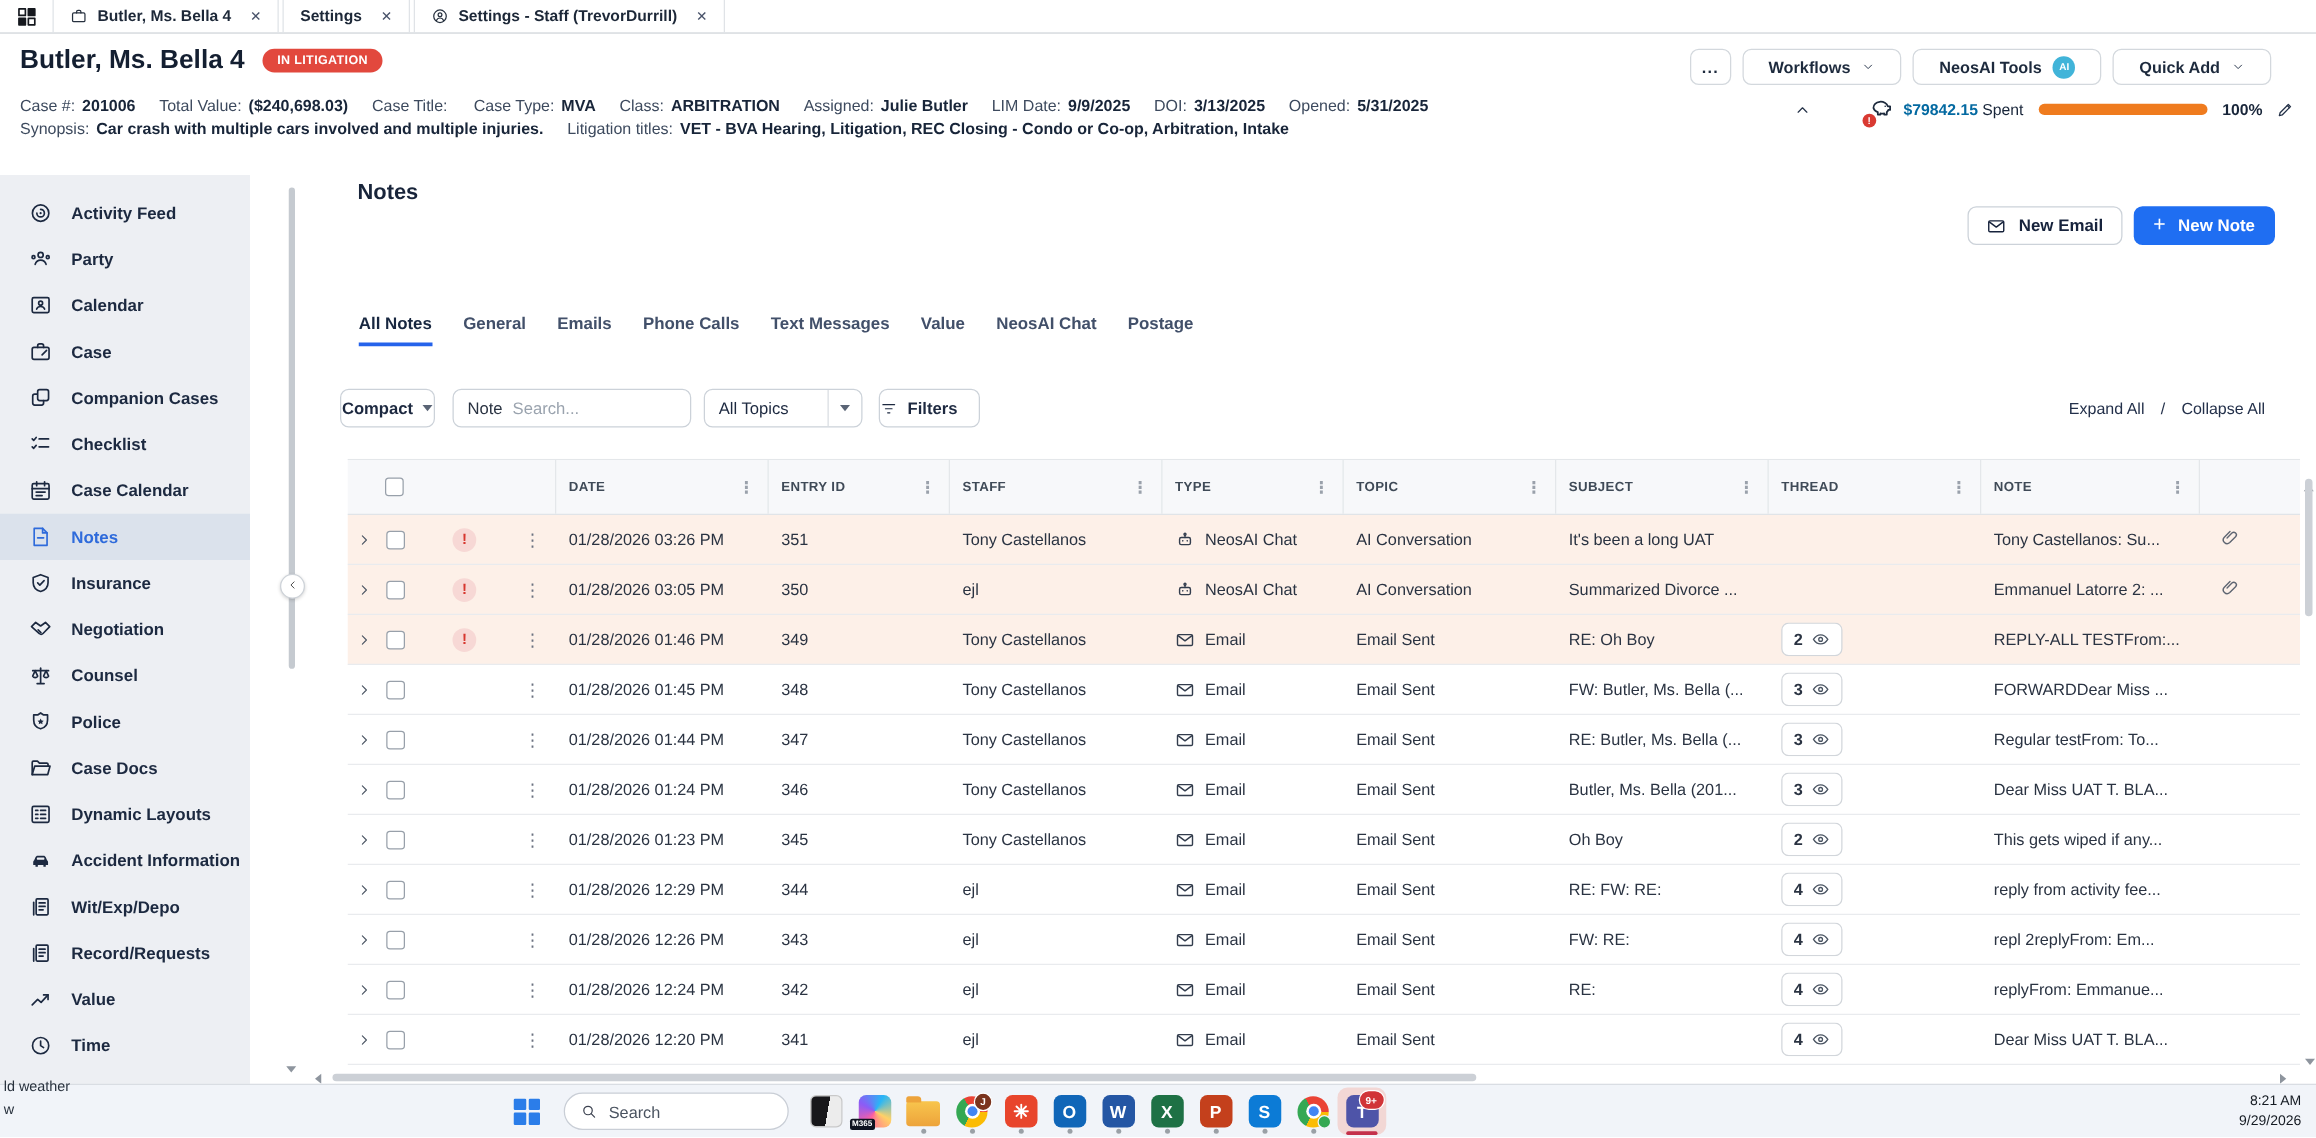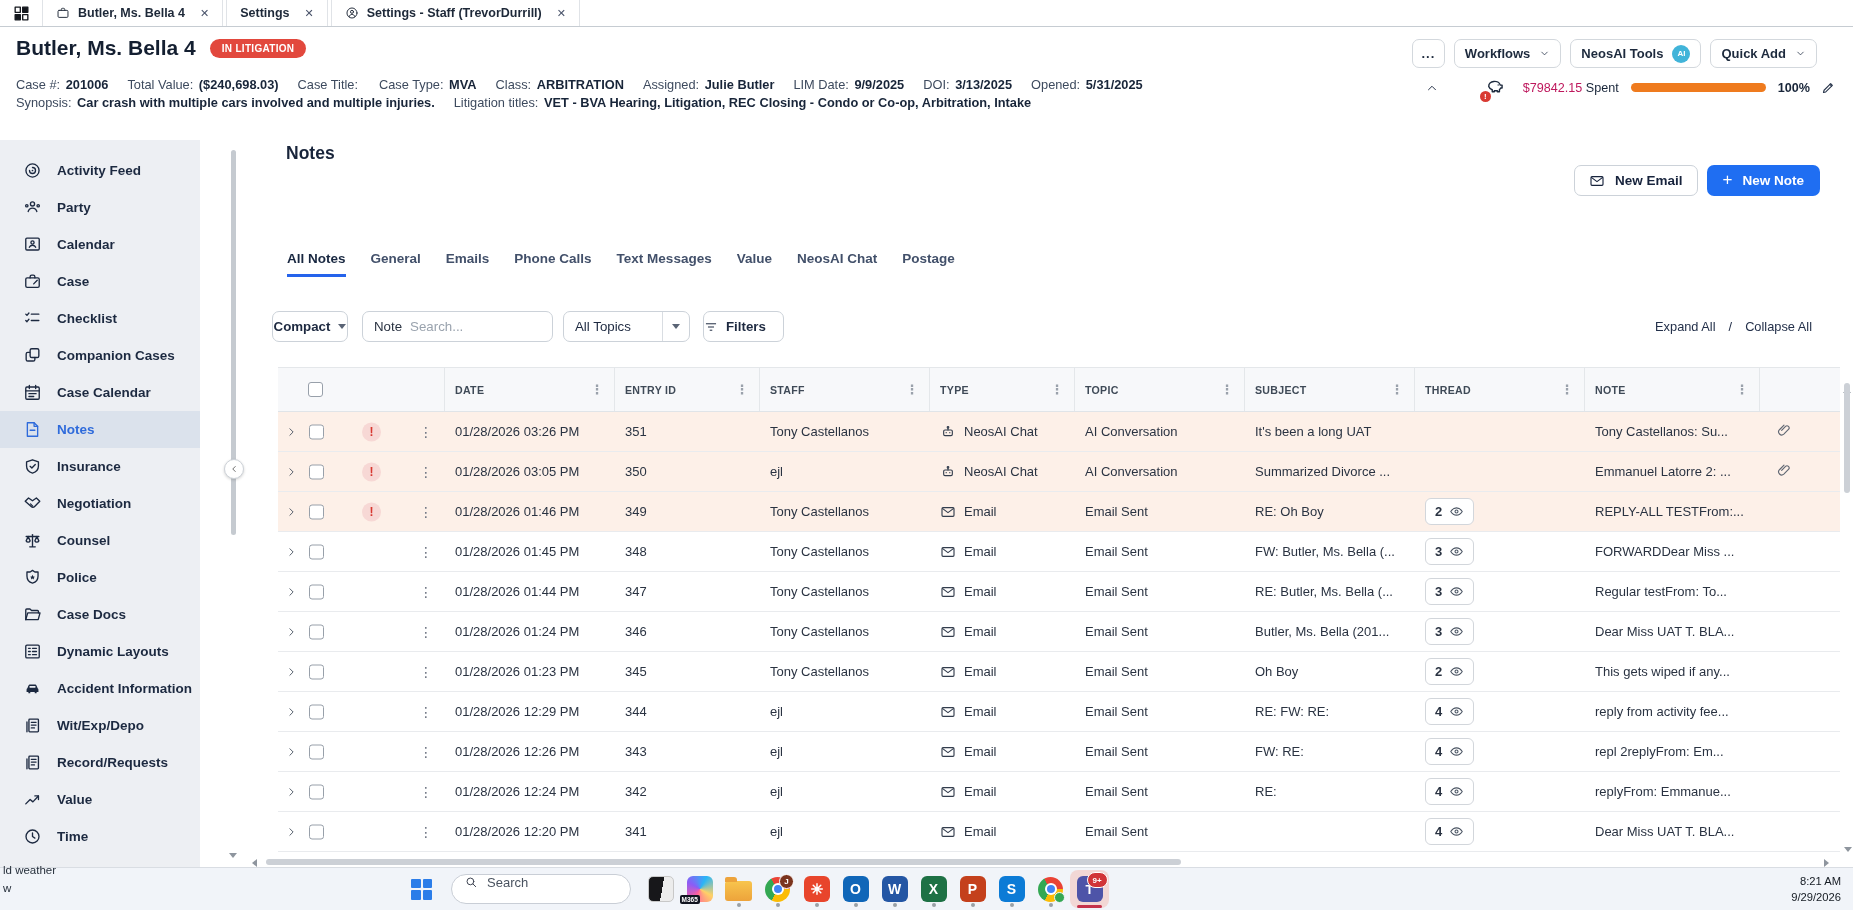--- a/index.html
+++ b/index.html
@@ -17,38 +17,38 @@
   .btab .bicon{display:flex;color:#27313f;}
   .btab .bicon svg{width:14px;height:14px;}
   .bclose{font-size:11px;color:#49536a;margin-left:7px;cursor:pointer;}
 
   
   .casehdr{position:absolute;left:0;top:27px;right:0;height:94px;background:#fff;}
   .title-row{position:absolute;left:16px;top:9px;display:flex;align-items:center;gap:14px;}
   .ctitle{margin:0;font-size:21px;font-weight:700;color:#141f31;}
   .lit-badge{background:#e2483d;color:#fff;font-size:10px;font-weight:700;padding:4px 12px;border-radius:11px;letter-spacing:.3px;}
   .hdr-actions{position:absolute;right:36px;top:12px;display:flex;gap:9px;}
-  .hbtn{display:inline-flex;align-items:center;gap:9px;height:29px;padding:0 10px;border:1px solid #d3d8dd;border-radius:7px;
+  .hbtn{display:inline-flex;align-items:center;gap:9px;height:29px;padding:0 20px;border:1px solid #d3d8dd;border-radius:7px;
         background:#fff;font-size:13px;font-weight:700;color:#1d2a3d;font-family:inherit;cursor:pointer;}
   .hbtn.sq{width:33px;justify-content:center;padding:0;letter-spacing:1px;}
   .chev{display:inline-flex;color:#27344a;}
   .chev svg{width:11px;height:11px;}
   .ai-badge{width:18px;height:18px;border-radius:50%;background:#41b4d9;color:#fff;font-size:8px;font-weight:700;
             display:inline-flex;align-items:center;justify-content:center;}
   .info-row{position:absolute;left:16px;top:50px;display:flex;gap:19px;font-size:12.8px;color:#3d4a5e;white-space:nowrap;justify-content:center;}
   .cfield .fval{color:#182539;font-weight:700;margin-left:2px;}
   .syn-row{position:absolute;left:16px;top:68px;display:flex;gap:19px;font-size:12.8px;color:#3d4a5e;white-space:nowrap;}
   .budget{position:absolute;right:17px;top:49px;display:flex;align-items:center;font-size:12.6px;color:#182539;}
   .chev-up{margin-right:46px;color:#27344a;display:flex;cursor:pointer;}
   .chev-up svg{width:14px;height:14px;}
   .piggy{position:relative;color:#1d2a3d;margin-right:8px;display:flex;}
   .piggy svg{width:20px;height:20px;}
   .pig-alert{position:absolute;left:-5px;bottom:-3px;width:11px;height:11px;border-radius:50%;background:#d93a32;color:#fff;
              font-size:8px;font-weight:700;display:flex;align-items:center;justify-content:center;}
-  .amt{color:#be185d;font-weight:400;margin-left:10px;}
+  .amt{color:#0369a1;font-weight:700;}
   .pbar{width:135px;height:9px;border-radius:5px;background:#ef7b1e;margin:0 12px;}
   .pct{font-weight:700;}
   .pencil{margin-left:11px;color:#27344a;display:flex;cursor:pointer;}
   .pencil svg{width:15px;height:15px;}
 
   
   .sidebar{position:absolute;left:0;top:140px;width:200px;bottom:42px;background:#edeff3;padding-top:12px;box-sizing:border-box;overflow:hidden;}
   .sbitem{height:37px;display:flex;align-items:center;padding-left:23px;gap:15px;font-size:13.5px;font-weight:600;color:#1c2940;cursor:pointer;}
   .sbitem .sbicon{display:flex;}
   .sbitem svg{width:19px;height:19px;flex:none;}
@@ -130,21 +130,21 @@
   .hs-left{position:absolute;left:0;top:1px;width:0;height:0;border-top:4px solid transparent;border-bottom:4px solid transparent;border-right:5px solid #8e959e;}
   .hs-thumb{position:absolute;left:14px;top:1px;height:6px;width:58%;background:#ccd0d6;border-radius:3px;}
   .hs-right{position:absolute;right:0;top:1px;width:0;height:0;border-top:4px solid transparent;border-bottom:4px solid transparent;border-left:5px solid #8e959e;}
 
   
   .taskbar{position:absolute;left:0;right:0;bottom:0;height:42px;background:#f1f4f9;border-top:1px solid #d9dde3;z-index:4;}
   .tb-left{position:absolute;left:402px;top:0;height:100%;display:flex;align-items:center;}
   .tb-cell{width:39px;height:38px;display:flex;align-items:center;justify-content:center;position:relative;cursor:pointer;}
   .win-logo{width:21px;height:21px;display:grid;grid-template-columns:1fr 1fr;gap:2px;}
   .win-logo i{background:#2b7de9;border-radius:1px;}
-  .tb-search{width:180px;height:30px;border-radius:16px;border:1px solid #c9ced6;background:#fff;display:flex;align-items:flex-start;
+  .tb-search{width:180px;height:30px;border-radius:16px;border:1px solid #c9ced6;background:#fff;display:flex;align-items:center;
              gap:9px;padding:0 12px;margin:0 10px;box-sizing:border-box;font-size:13px;color:#4a5360;cursor:pointer;}
   .tb-search .bicon{display:flex;color:#3c4250;}
   .tb-search svg{width:14px;height:14px;}
   .tb-dot{position:absolute;bottom:1px;left:50%;transform:translateX(-50%);width:4px;height:4px;border-radius:50%;background:#9aa0a6;}
   .ic{width:26px;height:26px;border-radius:6px;position:relative;display:flex;align-items:center;justify-content:center;}
   .ic-letter{color:#fff;font-weight:700;font-size:14px;}
   .ic-notepad{background:linear-gradient(100deg,#17171a 54%,#ececec 54%);border:1px solid #c8c8c8;border-radius:5px;box-sizing:border-box;}
   .ic-copilot{background:conic-gradient(from 210deg,#ff5f9e,#8b5cf6,#29b6f6,#ffd166,#ff5f9e);}
   .cop-label{position:absolute;left:-7px;bottom:-2px;background:#0f1320;color:#fff;font-size:6.5px;font-weight:700;padding:1px 2px;border-radius:2px;}
   .ic-folder{width:27px;height:20px;background:linear-gradient(#f8c54d,#eda33b);border-radius:3px;position:relative;margin-top:4px;}
@@ -317,36 +317,36 @@
               <rect x="3.5" y="7.5" width="17" height="12" rx="1.8"></rect>
               <path d="M9 7.5V6a2 2 0 0 1 2-2h2a2 2 0 0 1 2 2v1.5"></path>
               <path d="M13.5 15l4.5-4.5"></path>
             </svg>
           </span>
           <span>Case</span>
         </div>
         <div class="sbitem">
           <span class="sbicon">
             <svg viewBox="0 0 24 24" fill="none" stroke="currentColor" stroke-width="1.7" stroke-linecap="round" stroke-linejoin="round">
+              <rect x="9" y="3.5" width="11" height="11" rx="2"></rect>
+              <path d="M15 14.5v2.5a2 2 0 0 1-2 2H6a2 2 0 0 1-2-2v-7a2 2 0 0 1 2-2h2.5"></path>
+            </svg>
+          </span>
+          <span>Companion Cases</span>
+        </div>
+        <div class="sbitem">
+          <span class="sbicon">
+            <svg viewBox="0 0 24 24" fill="none" stroke="currentColor" stroke-width="1.7" stroke-linecap="round" stroke-linejoin="round">
               <path d="M3.5 6.5L5 8l2.5-3"></path>
               <path d="M10.5 6.5H20"></path>
               <path d="M3.5 14.5L5 16l2.5-3"></path>
               <path d="M10.5 14.5H20"></path>
             </svg>
           </span>
           <span>Checklist</span>
-        </div>
-        <div class="sbitem">
-          <span class="sbicon">
-            <svg viewBox="0 0 24 24" fill="none" stroke="currentColor" stroke-width="1.7" stroke-linecap="round" stroke-linejoin="round">
-              <rect x="9" y="3.5" width="11" height="11" rx="2"></rect>
-              <path d="M15 14.5v2.5a2 2 0 0 1-2 2H6a2 2 0 0 1-2-2v-7a2 2 0 0 1 2-2h2.5"></path>
-            </svg>
-          </span>
-          <span>Companion Cases</span>
         </div>
         <div class="sbitem">
           <span class="sbicon">
             <svg viewBox="0 0 24 24" fill="none" stroke="currentColor" stroke-width="1.7" stroke-linecap="round" stroke-linejoin="round">
               <rect x="3.5" y="5" width="17" height="15.5" rx="1.5"></rect>
               <path d="M8 3v4M16 3v4M3.5 10h17"></path>
               <path d="M7.5 13.5h9M7.5 17h6"></path>
             </svg>
           </span>
           <span>Case Calendar</span>

